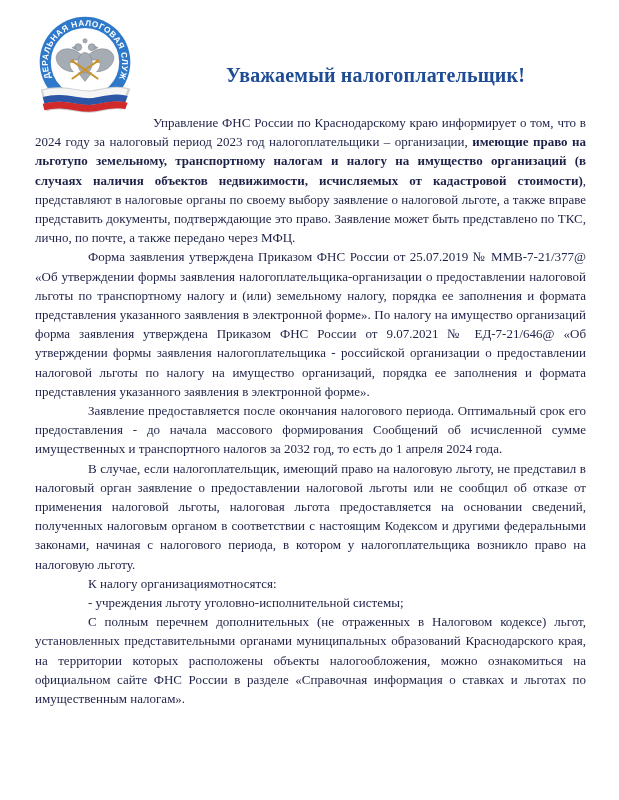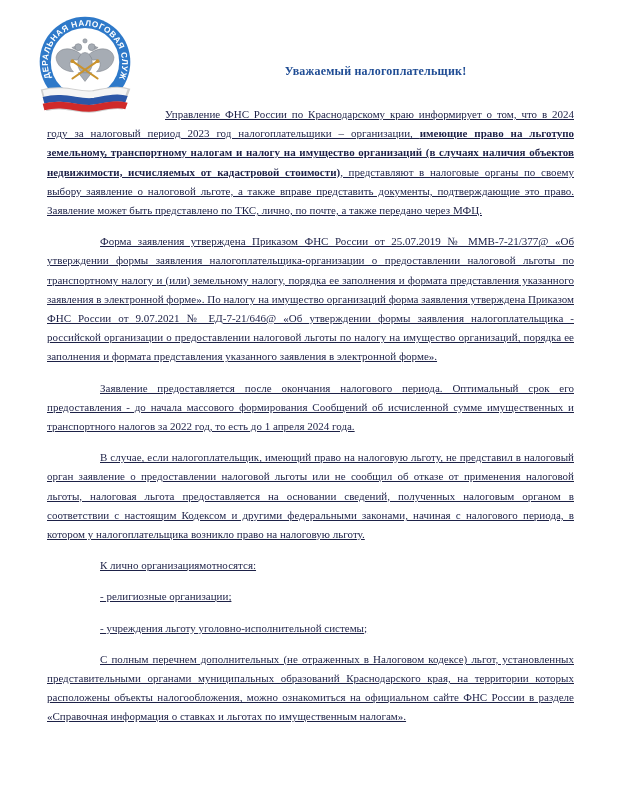--- a/index.html
+++ b/index.html
@@ -21,33 +21,32 @@
   }
   .content {
     position: absolute;
     left: 35px; top: 0;
     width: 551px;
   }
   .doc-title {
     margin: 64px 0 26px 0;
     padding-left: 130px;
     text-align: center;
-    font-size: 12px;
+    font-size: 20px;
     font-weight: 700;
     color: var(--title-blue, #1f4c94);
     letter-spacing: 0.2px;
   }
   .doc-body p {
-    margin: 12px;
-    font-size: 11px;
+    margin: 0;
+    font-size: 13px;
     line-height: 19.2px;
     text-align: justify;
     text-indent: 53px;
     color: var(--body-text, #1d2147);
-    text-decoration: underline;
   }
   .doc-body p:first-child { text-indent: 118px; }
   .doc-body strong { font-weight: 700; }
   .ring-text {
     font-family: "Liberation Sans", sans-serif;
     font-weight: 700;
   }
 </style>
 </head>
 <body>
@@ -91,22 +90,21 @@
       <path d="M17,92.5 C40,86.5 54,96.5 70,93.5 C84,90.5 95,88.5 103,91.5" stroke="#2c57a7" stroke-width="7"></path>
       <path d="M17,99.5 C40,93.5 54,103.5 70,100.5 C84,97.5 95,95.5 103,98.5" stroke="#d02a2a" stroke-width="7"></path>
     </g>
   </svg>
 
   <div class="content">
     <div class="doc-title">Уважаемый налогоплательщик!</div>
     <div class="doc-body">
         <p><span>Управление ФНС России по Краснодарскому краю информирует о том, что в 2024 году за налоговый период 2023 год налогоплательщики – организации, </span><strong>имеющие право на льготупо земельному, транспортному налогам и налогу на имущество организаций (в случаях наличия объектов недвижимости, исчисляемых от кадастровой стоимости)</strong><span>, представляют в налоговые органы по своему выбору заявление о налоговой льготе, а также вправе представить документы, подтверждающие это право. Заявление может быть представлено по ТКС, лично, по почте, а также передано через МФЦ.</span></p>
         <p><span>Форма заявления утверждена Приказом ФНС России от 25.07.2019 № ММВ-7-21/377@ «Об утверждении формы заявления налогоплательщика-организации о предоставлении налоговой льготы по транспортному налогу и (или) земельному налогу, порядка ее заполнения и формата представления указанного заявления в электронной форме». По налогу на имущество организаций форма заявления утверждена Приказом ФНС России от 9.07.2021 № ЕД-7-21/646@ «Об утверждении формы заявления налогоплательщика - российской организации о предоставлении налоговой льготы по налогу на имущество организаций, порядка ее заполнения и формата представления указанного заявления в электронной форме».</span></p>
-        <p><span>Заявление предоставляется после окончания налогового периода. Оптимальный срок его предоставления - до начала массового формирования Сообщений об исчисленной сумме имущественных и транспортного налогов за 2022 год, то есть до 1 апреля 2024 года.</span></p>
+        <p><span>Заявление предоставляется после окончания налогового периода. Оптимальный срок его предоставления - до начала массового формирования Сообщений об исчисленной сумме имущественных и транспортного налогов за 2032 год, то есть до 1 апреля 2024 года.</span></p>
         <p><span>В случае, если налогоплательщик, имеющий право на налоговую льготу, не представил в налоговый орган заявление о предоставлении налоговой льготы или не сообщил об отказе от применения налоговой льготы, налоговая льгота предоставляется на основании сведений, полученных налоговым органом в соответствии с настоящим Кодексом и другими федеральными законами, начиная с налогового периода, в котором у налогоплательщика возникло право на налоговую льготу.</span></p>
-        <p><span>К лично организациямотносятся:</span></p>
-        <p><span>- религиозные организации;</span></p>
+        <p><span>К налогу организациямотносятся:</span></p>
         <p><span>- учреждения льготу уголовно-исполнительной системы;</span></p>
         <p><span>С полным перечнем дополнительных (не отраженных в Налоговом кодексе) льгот, установленных представительными органами муниципальных образований Краснодарского края, на территории которых расположены объекты налогообложения, можно ознакомиться на официальном сайте ФНС России в разделе «Справочная информация о ставках и льготах по имущественным налогам».</span></p>
       </div>
   </div>
 
 </div>
 
 </body></html>

